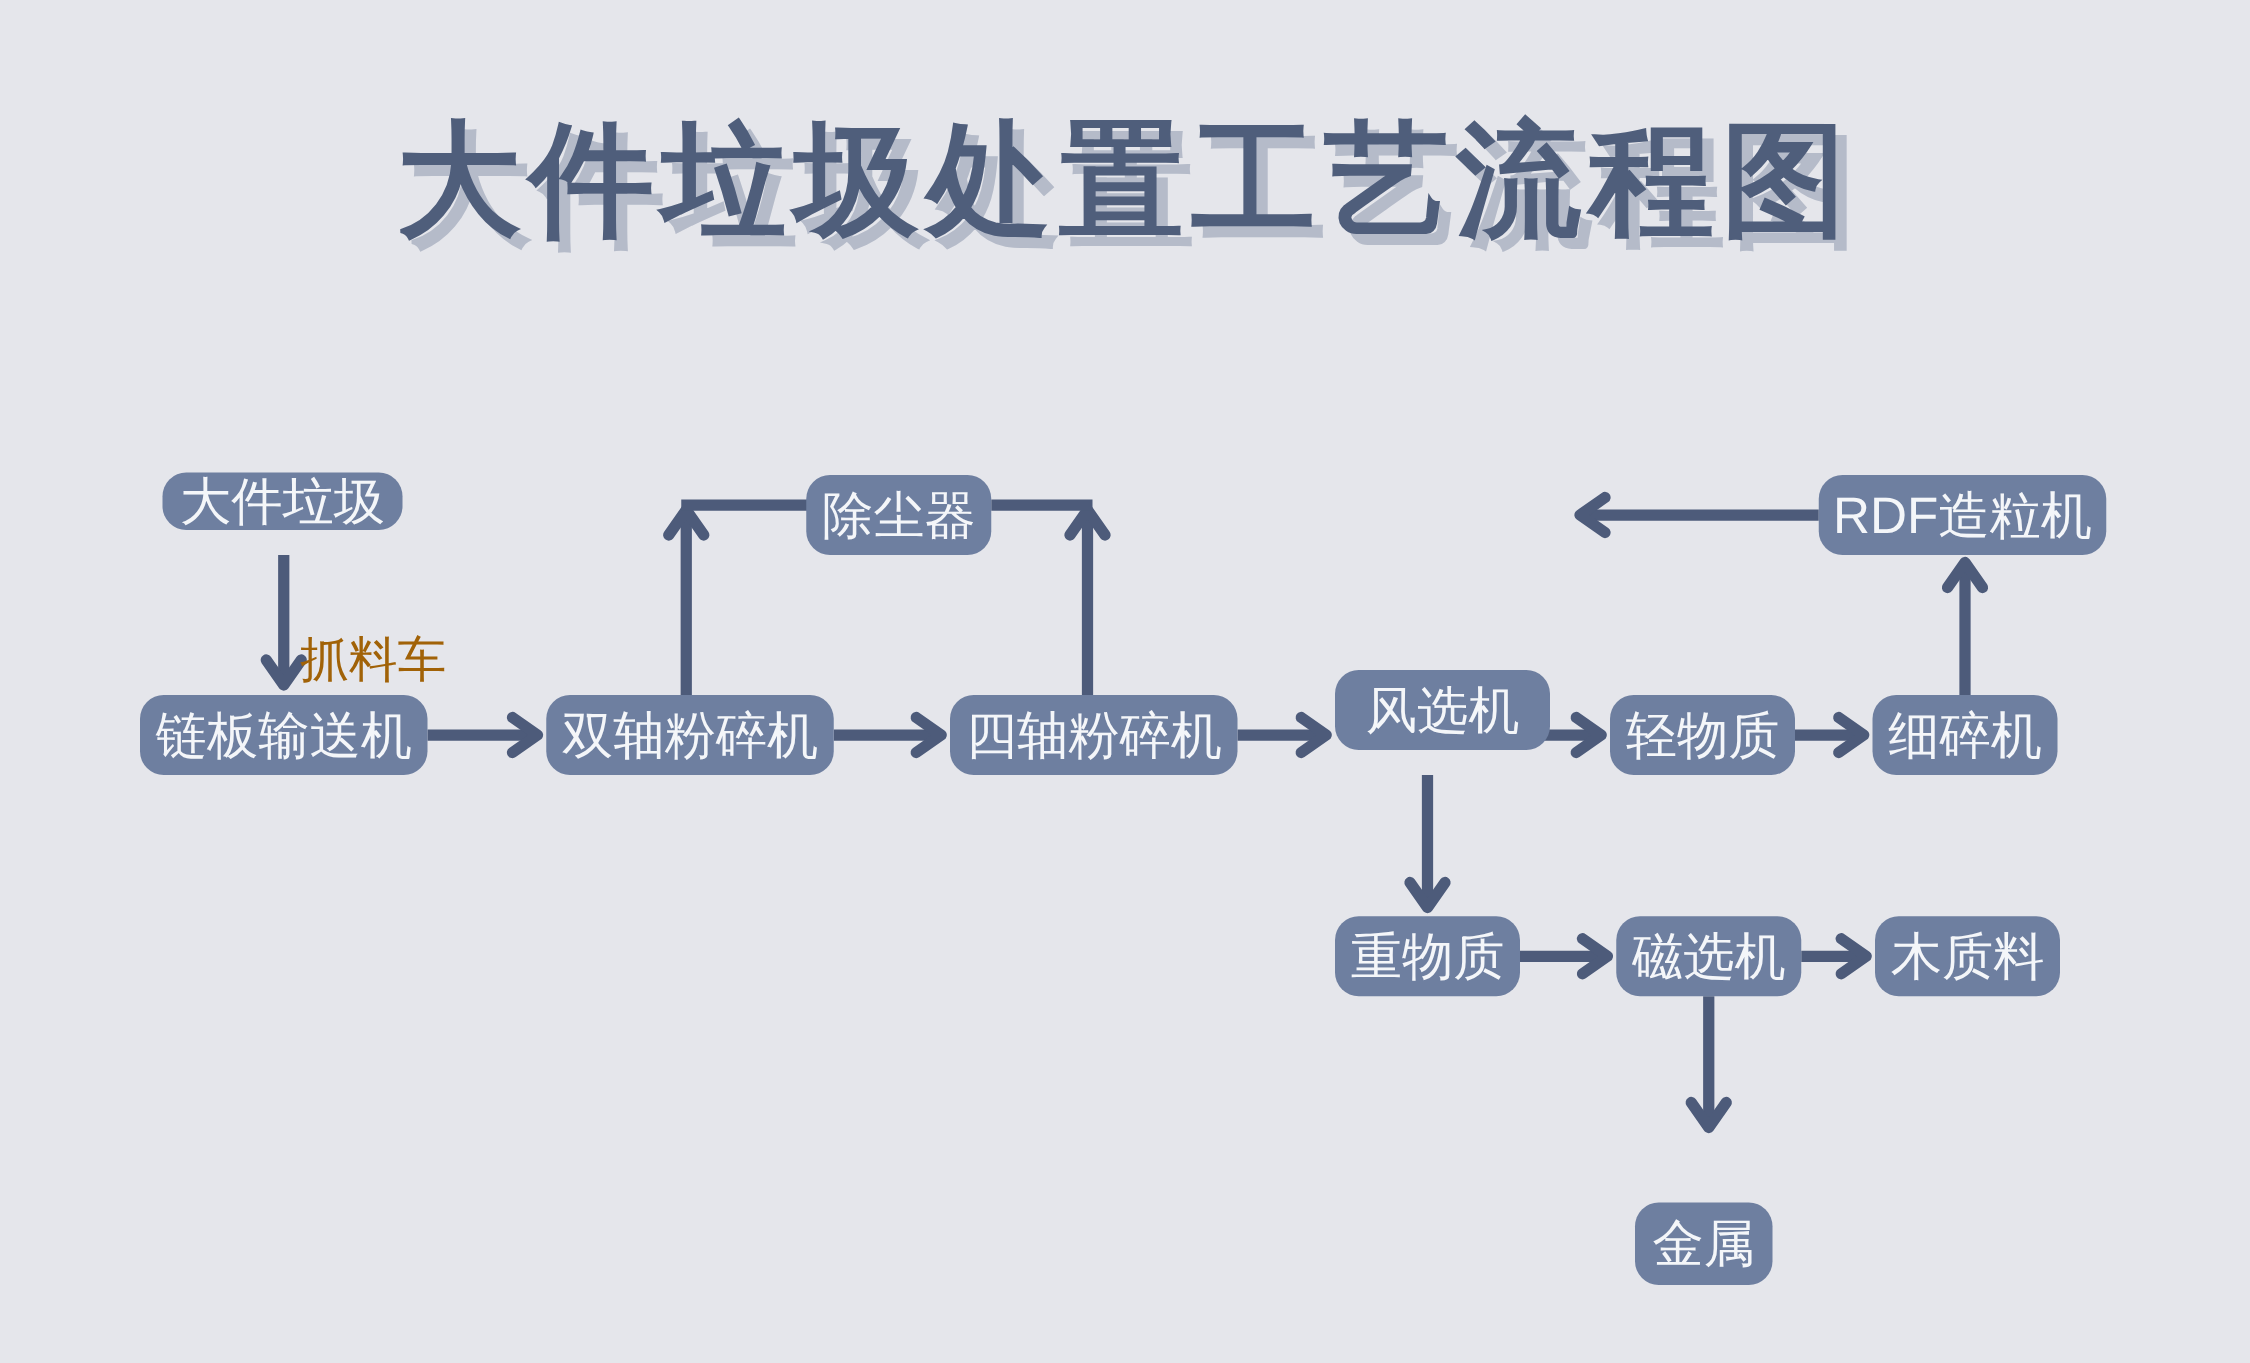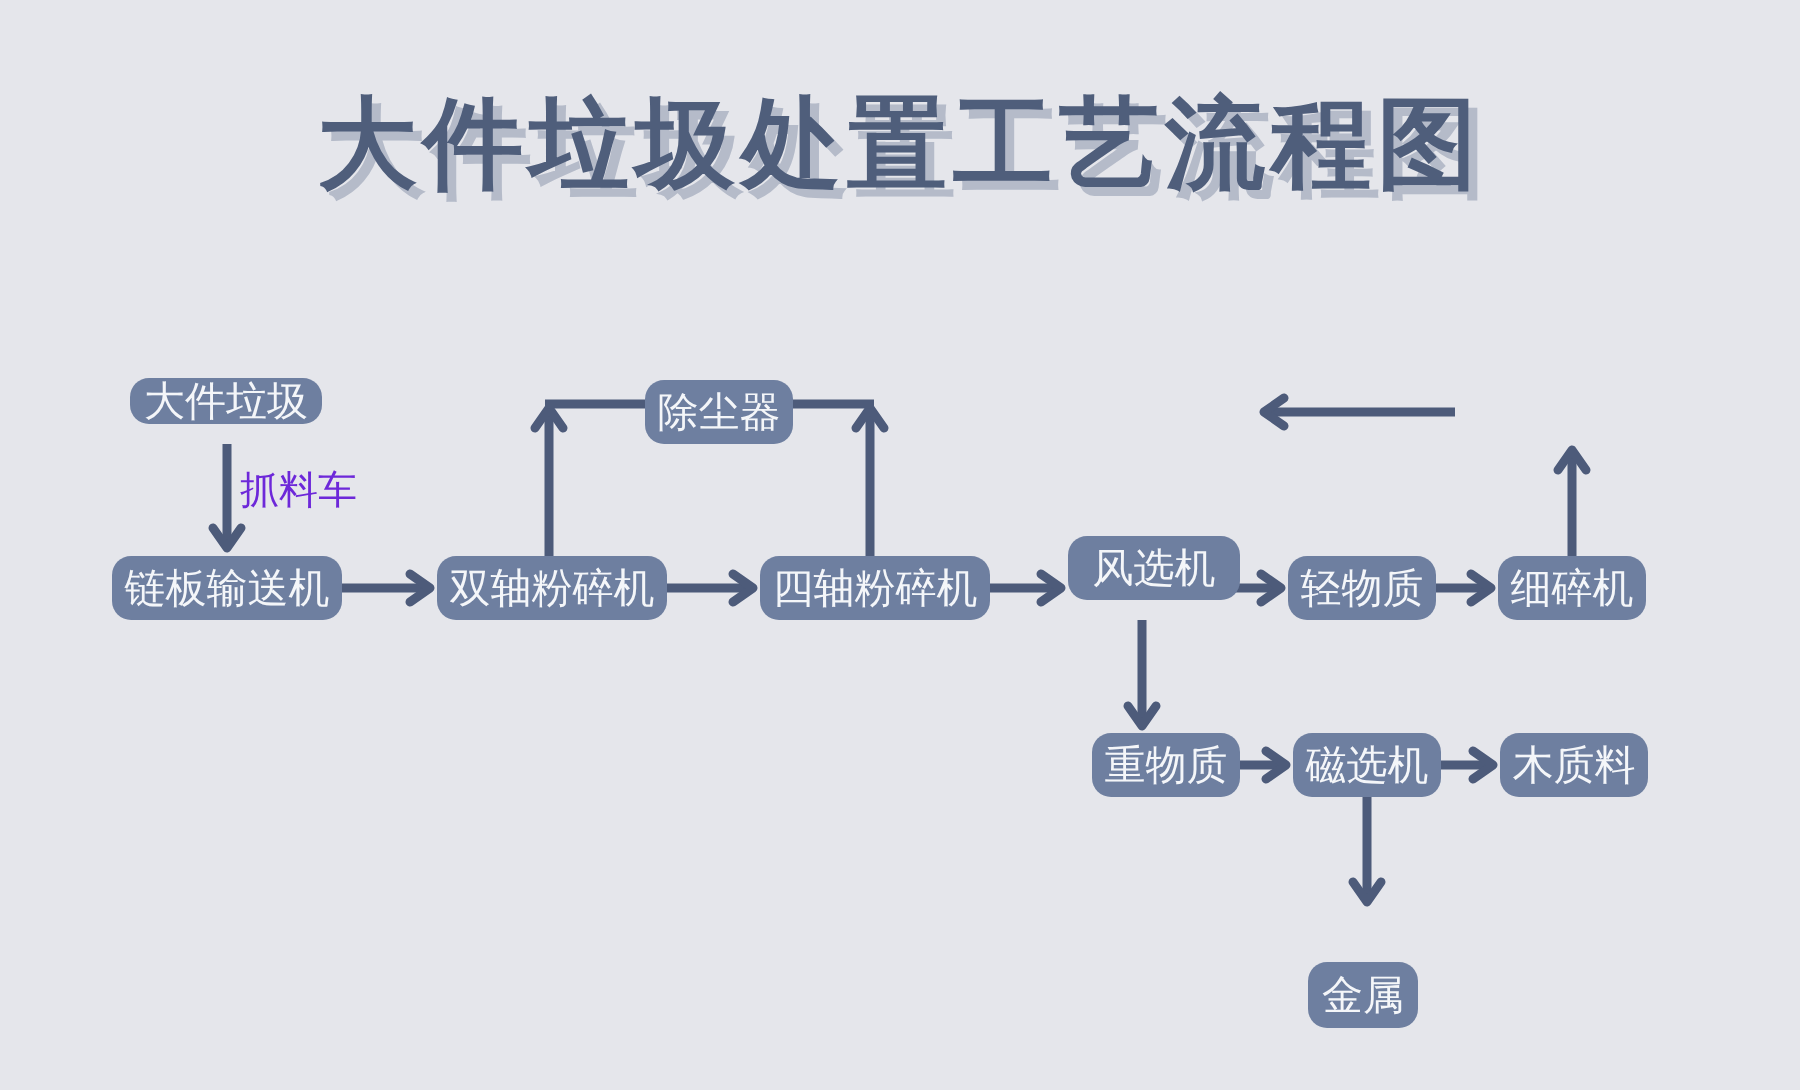--- a/index.html
+++ b/index.html
@@ -43,23 +43,24 @@
     display: flex;
     align-items: center;
     justify-content: center;
     font-size: 41px;
     white-space: nowrap;
     line-height: 1;
   }
   .edge-label {
     position: absolute;
     font-size: 39px;
-    color: #6d28d9;
+    color: #a16207;
     white-space: nowrap;
     line-height: 1;
+    margin-top: 39px;
   }
 </style>
 </head>
 <body>
 
 <div class="stage">
 
   <div class="title">大件垃圾处置工艺流程图</div>
 
   <svg class="connector-layer" width="1800" height="1090" viewBox="0 0 1800 1090" stroke="#4D5B7A" stroke-width="9" fill="none">
@@ -95,29 +96,30 @@
 
     <line x1="1216" y1="765" x2="1286" y2="765" marker-end="url(#chev)"></line>
 
     <line x1="1441" y1="765" x2="1493" y2="765" marker-end="url(#chev)"></line>
 
     <line x1="1367" y1="797" x2="1367" y2="902" marker-end="url(#chev)"></line>
   </svg>
 
   <div class="node" style="left:130px; top:378px; width:192px; height:46px">大件垃圾</div>
   <div class="node" style="left:645px; top:380px; width:148px; height:64px">除尘器</div>
+  <div class="node" style="left:1455px; top:380px; width:230px; height:64px">RDF造粒机</div>
 
   <div class="node" style="left:112px; top:556px; width:230px; height:64px">链板输送机</div>
   <div class="node" style="left:437px; top:556px; width:230px; height:64px">双轴粉碎机</div>
   <div class="node" style="left:760px; top:556px; width:230px; height:64px">四轴粉碎机</div>
   <div class="node" style="left:1068px; top:536px; width:172px; height:64px">风选机</div>
   <div class="node" style="left:1288px; top:556px; width:148px; height:64px">轻物质</div>
   <div class="node" style="left:1498px; top:556px; width:148px; height:64px">细碎机</div>
 
-  <div class="node" style="left:1092px; top:733px; width:148px; height:64px">重物质</div>
+  <div class="node" style="left:1068px; top:733px; width:148px; height:64px">重物质</div>
   <div class="node" style="left:1293px; top:733px; width:148px; height:64px">磁选机</div>
   <div class="node" style="left:1500px; top:733px; width:148px; height:64px">木质料</div>
 
   <div class="node" style="left:1308px; top:962px; width:110px; height:66px">金属</div>
 
   <div class="edge-label" style="left:240px; top:470px">抓料车</div>
 
 </div>
 
 </body></html>

